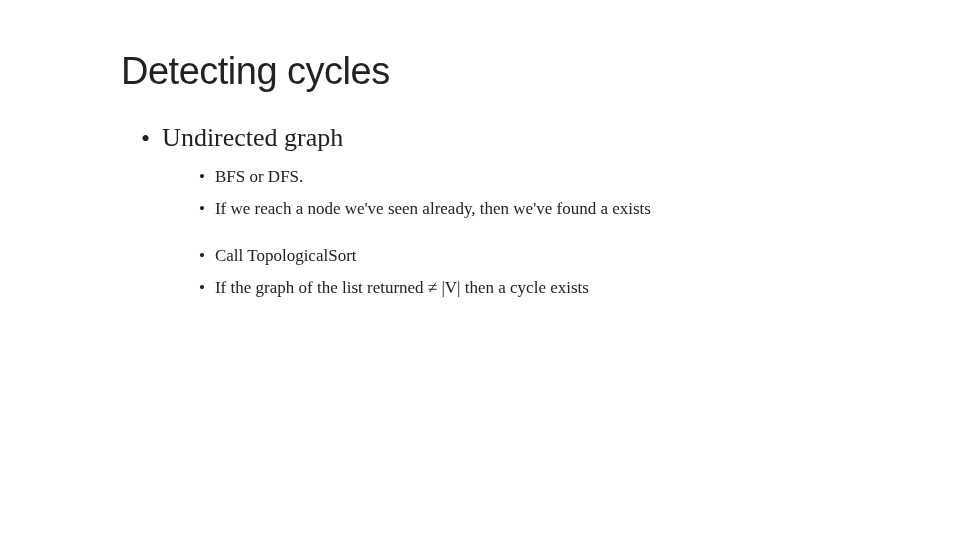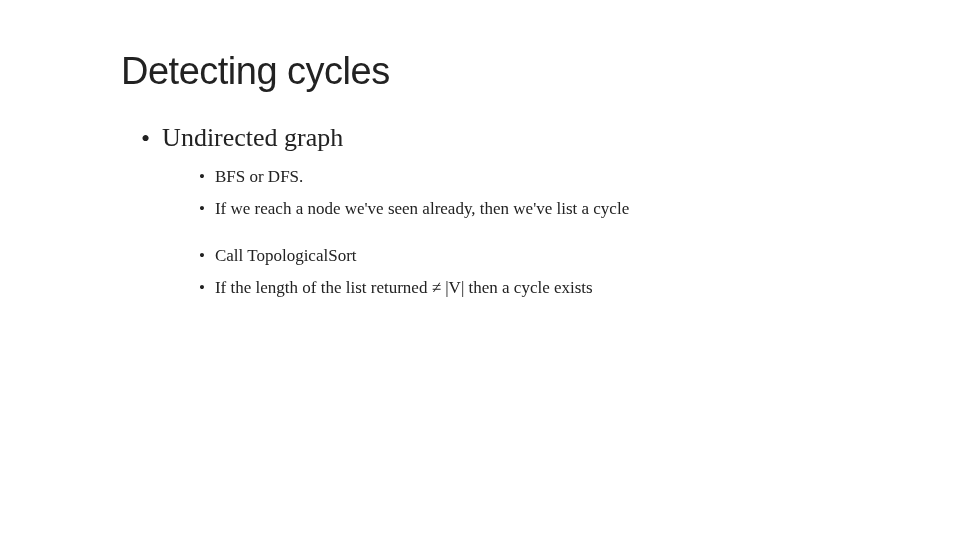--- a/index.html
+++ b/index.html
@@ -95,29 +95,29 @@
 
   <ul class="main-list">
 
     <li>
       <div class="main-bullet">Undirected graph</div>
       <ul class="sub-list">
         <li>
           <span>BFS or DFS.</span>
         </li>
         <li>
-          <span>If we reach a node we've seen already, then we've list a cycle</span>
+          <span>If we reach a node we've seen already, then we've found a exists</span>
         </li>
       </ul>
     </li>
 
     <li>
       <ul class="sub-list">
         <li>
           <span>Call TopologicalSort</span>
         </li>
         <li>
-          <span>If the length of the list returned ≠ |V| then a cycle exists</span>
+          <span>If the graph of the list returned ≠ |V| then a cycle exists</span>
         </li>
       </ul>
     </li>
   </ul>
 </div>
 
 </body></html>

